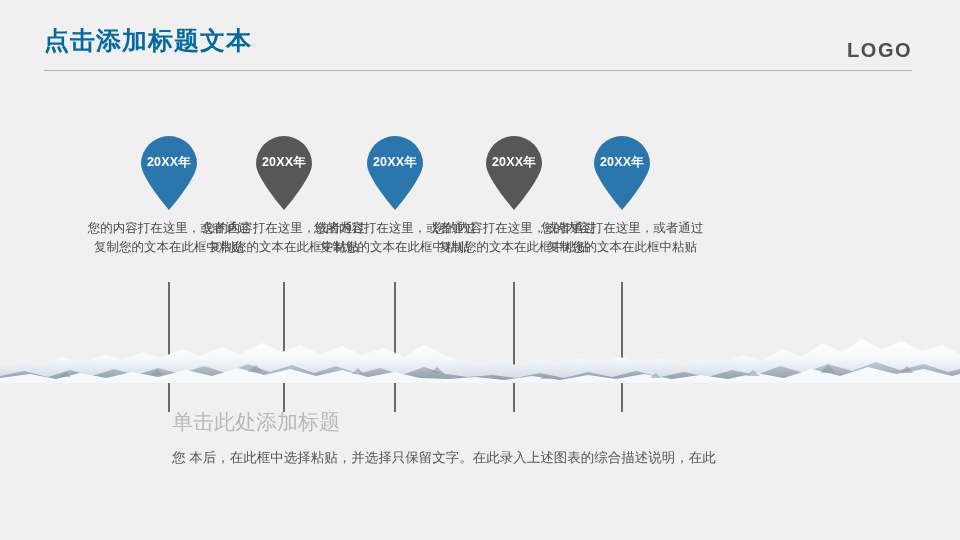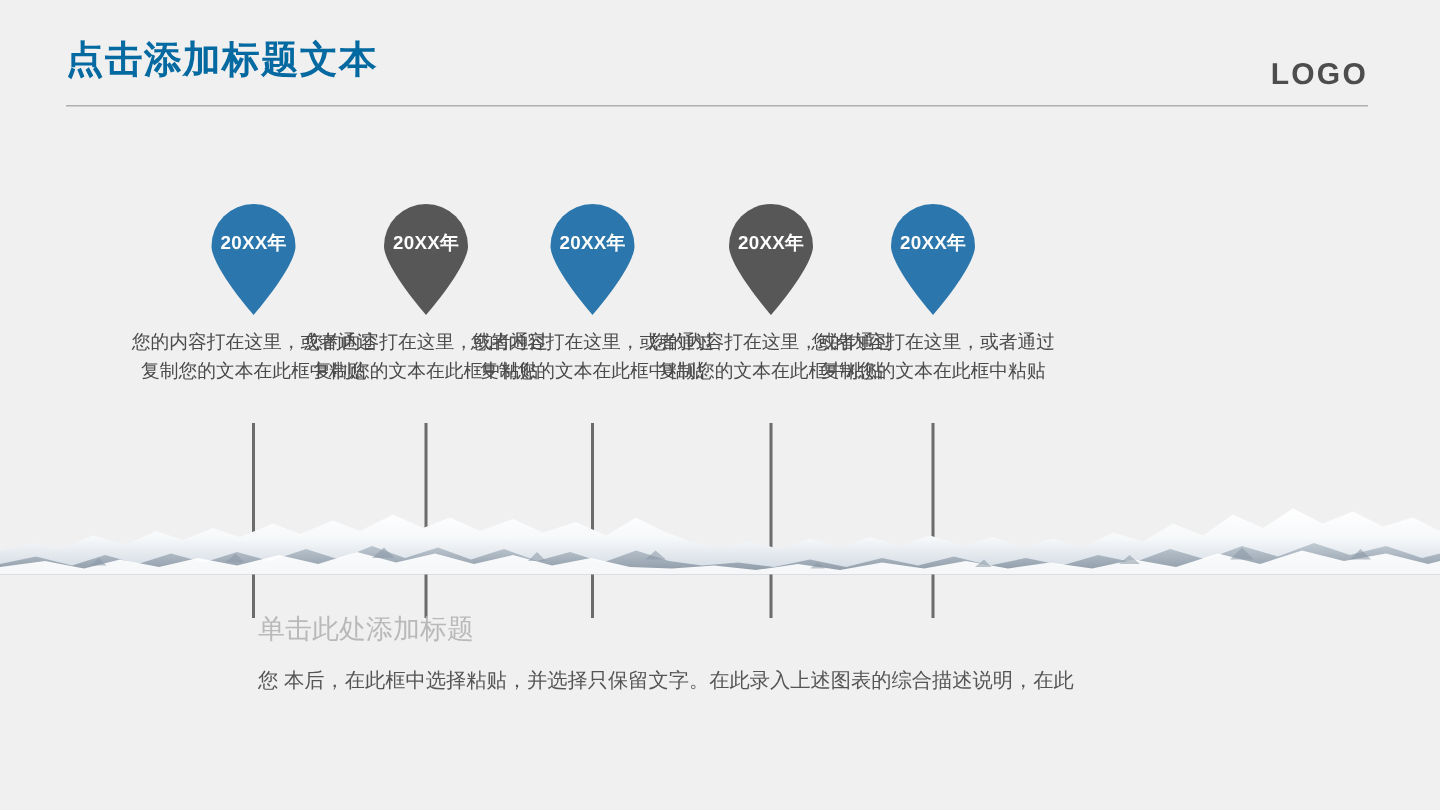--- a/index.html
+++ b/index.html
@@ -125,21 +125,21 @@
   .mountains svg { display: block; width: 960px; height: 62px; }
 
   
   .footer {
     position: absolute;
     left: 172px;
     top: 408px;
     width: 700px;
   }
   .footer-title {
-    font-size: 18px;
+    font-size: 21px;
     color: #b9b9b9;
     line-height: 1.3;
     margin-bottom: 11px;
   }
   .footer-body {
     font-size: 13.5px;
     color: #555555;
     line-height: 1.85;
   }
 </style>

